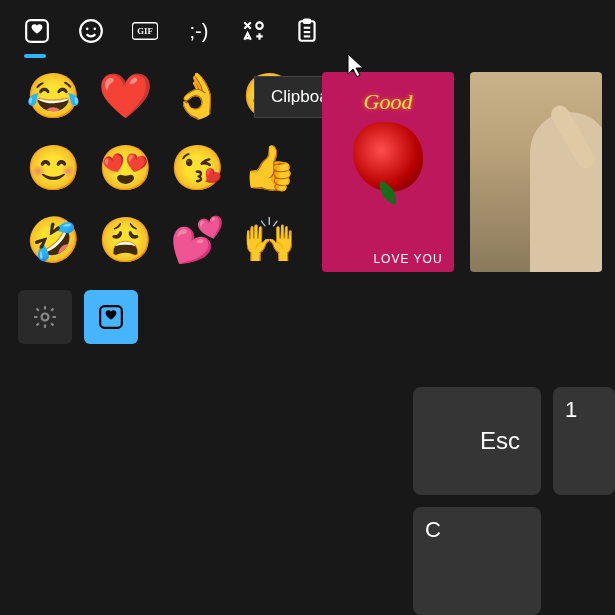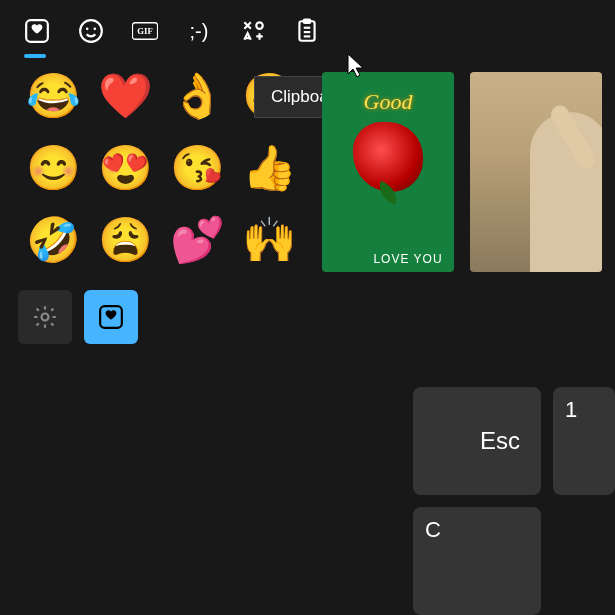--- a/index.html
+++ b/index.html
@@ -67,21 +67,21 @@
   .emoji-cell {
     font-size: 44px;
     display: flex;
     align-items: center;
     justify-content: center;
     cursor: pointer;
   }
   .gif-row { display: flex; gap: 16px; margin-top: 6px;}
   .gif-card {
     width: 132px; height: 200px;
-    background: #15803d;
+    background: #be185d;
     border-radius: 4px;
     position: relative;
     overflow: hidden;
     cursor: pointer;
   }
   .gif-card .script-text {
     font-family: cursive;
     color: #ffe14a;
     font-style: italic;
     text-align: center;

